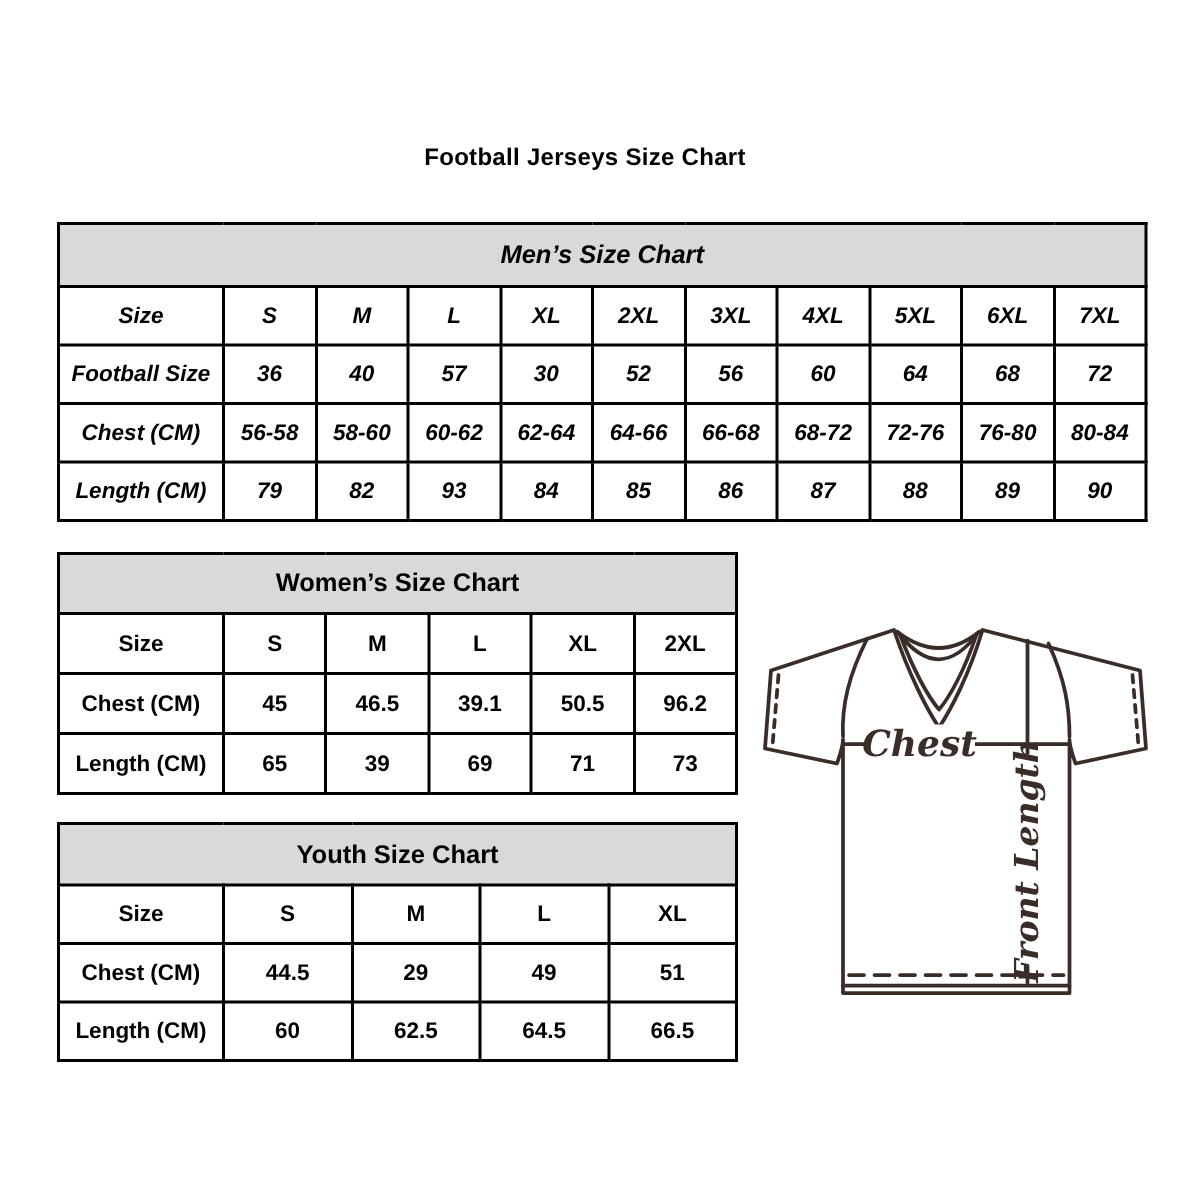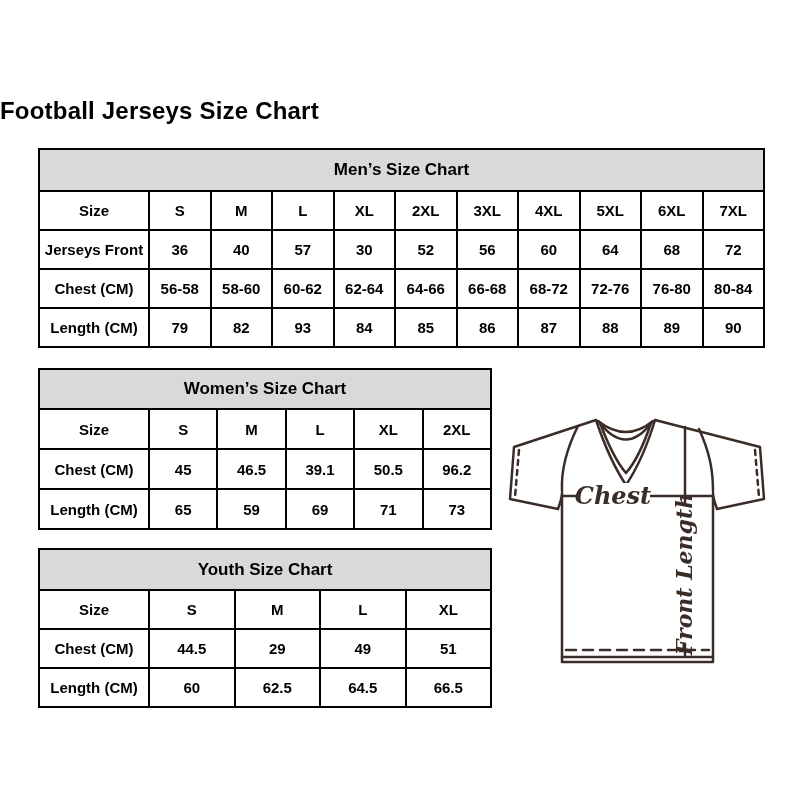--- a/index.html
+++ b/index.html
@@ -1,36 +1,36 @@
 <!DOCTYPE html>
 <html><head>
 <meta charset="utf-8">
 <style>
   * { margin:0; padding:0; box-sizing:border-box; }
   html,body { width:800px; height:800px; background:#ffffff; font-family:"Liberation Sans", sans-serif; }
   #canvas { position:relative; width:800px; height:800px; background:#ffffff; overflow:hidden; }
 
   .page-title {
     position:absolute; left:0; top:97px; width:780px;
-    font-size:24px; font-weight:bold; color:#000;
+    text-align:center; font-size:16px; font-weight:bold; color:#000;
     letter-spacing:0.2px;
   }
 
   table.size-table {
     position:absolute; border-collapse:collapse; table-layout:fixed;
     background:#fff;
   }
   table.size-table th, table.size-table td {
     border:2px solid #000; text-align:center; vertical-align:middle;
     font-weight:bold; color:#000; padding:0; overflow:hidden; white-space:nowrap;
   }
   table.size-table th.title-cell { background:#d9d9d9; font-size:17px; }
   table.size-table td { font-size:15px; }
 
-  #men-table   { left:38px; top:148px; width:727px; height:199px; }
+  #men-table   { left:38px; top:148px; width:727px; height:199px;font-style:italic; }
   #men-table tr { height:39px; }
   #men-table tr.title-row { height:42px; }
 
   #women-table { left:38px; top:368px; width:454px; height:160px;padding-left:18px; }
   #women-table tr { height:40px; }
 
   #youth-table { left:38px; top:548px; width:454px; height:158px; }
   #youth-table tr { height:39px; }
   #youth-table tr.title-row { height:41px; }
 
@@ -71,21 +71,21 @@
           <td>L</td>
           <td>XL</td>
           <td>2XL</td>
           <td>3XL</td>
           <td>4XL</td>
           <td>5XL</td>
           <td>6XL</td>
           <td>7XL</td>
         </tr>
         <tr>
-          <td class="label-cell">Jerseys Front</td>
+          <td class="label-cell">Football Size</td>
           <td>36</td>
           <td>40</td>
           <td>57</td>
           <td>30</td>
           <td>52</td>
           <td>56</td>
           <td>60</td>
           <td>64</td>
           <td>68</td>
           <td>72</td>
@@ -144,21 +144,21 @@
           <td class="label-cell">Chest (CM)</td>
           <td>45</td>
           <td>46.5</td>
           <td>39.1</td>
           <td>50.5</td>
           <td>96.2</td>
         </tr>
         <tr>
           <td class="label-cell">Length (CM)</td>
           <td>65</td>
-          <td>59</td>
+          <td>39</td>
           <td>69</td>
           <td>71</td>
           <td>73</td>
         </tr>
       </tbody>
     </table>
 
   <table id="youth-table" class="size-table">
       <colgroup>
         <col style="width:110px">

